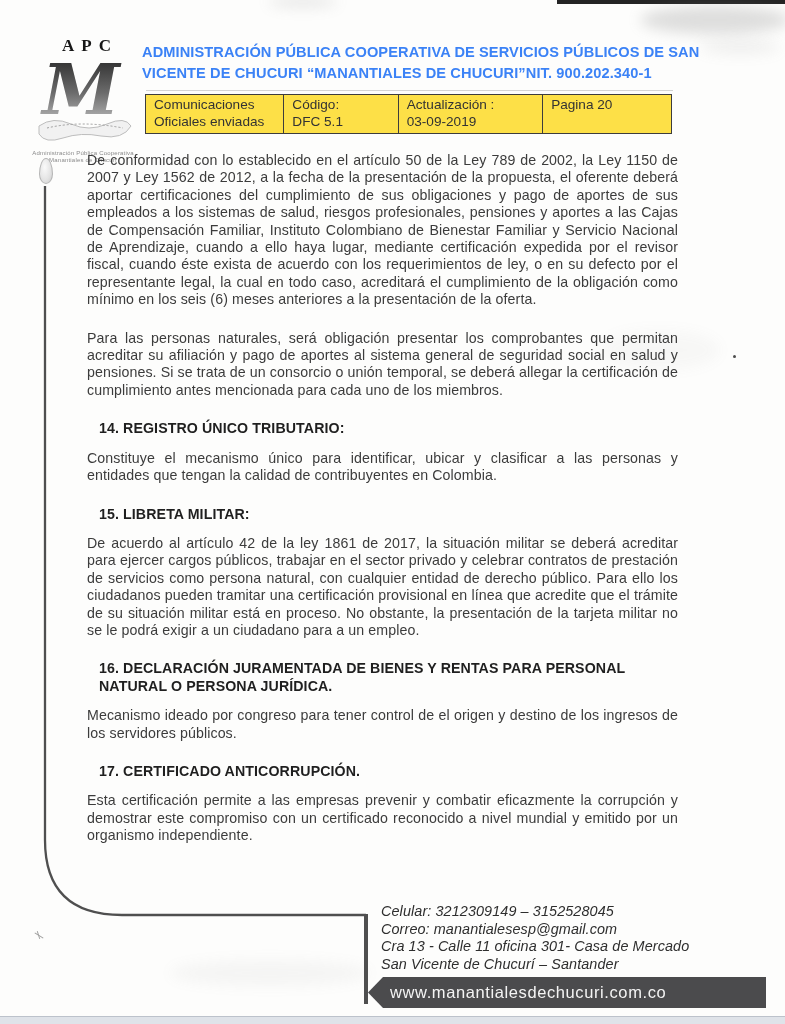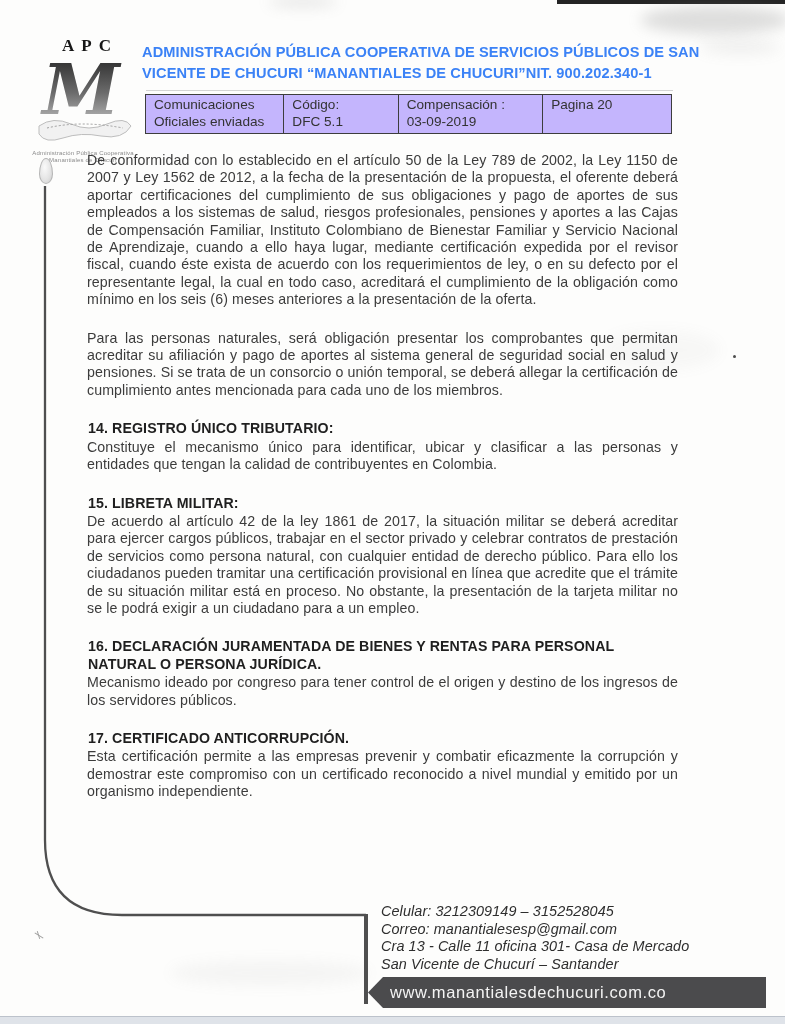--- a/index.html
+++ b/index.html
@@ -37,21 +37,21 @@
   
   .title{
     position:absolute;left:142px;top:42px;width:576px;
     text-align:left;font-weight:bold;font-size:14.6px;line-height:21px;
     color:#3b82f6;letter-spacing:.1px;
   }
   
   .table-topline{position:absolute;left:146px;top:90px;width:527px;height:1px;background:#d4d4d4;}
   .info-table{
     position:absolute;left:145px;top:94px;width:527px;height:40px;
-    display:flex;border:1.6px solid #3d3d3d;box-sizing:border-box;background:#c4b5fd;
+    display:flex;border:1.6px solid #3d3d3d;box-sizing:border-box;background:#fde047;
   }
   .info-cell{box-sizing:border-box;padding:2px 8px;font-size:13.6px;line-height:16.5px;color:#333;}
   .info-cell + .info-cell{border-left:1.4px solid #3d3d3d;margin-left:11px;}
   .info-cell .l1,.info-cell .l2{display:block;white-space:nowrap;}
   .c1{width:130px;} .c2{width:112px;} .c3{width:145px;} .c4{width:140px;}
   
   .connector{position:absolute;left:0;top:0;pointer-events:none;}
   .droplet{
     position:absolute;left:39px;top:158px;width:12px;height:24px;
     background:radial-gradient(ellipse at 40% 35%, #fafafa 0%, #e3e3e3 60%, #c9c9c9 100%);
@@ -59,21 +59,21 @@
     border-radius:50% 50% 50% 50% / 62% 62% 38% 38%;
   }
   
   .body-col{
     position:absolute;left:87px;top:152px;width:591px;
     font-size:14.2px;line-height:17.4px;letter-spacing:.1px;
     text-align:justify;color:#3c3c3c;
   }
   .para{margin:0 0 21px;}
   .sec{margin:0 0 21px;}
-  .sec-h{margin:1px;font-size:14.2px;line-height:17.4px;font-weight:bold;color:#1f1f1f;text-align:left;}
+  .sec-h{margin:12px;font-size:14.2px;line-height:17.4px;font-weight:bold;color:#1f1f1f;text-align:left;}
   .sec-p{margin:0;}
   
   .contact{position:absolute;left:381px;top:903px;font-size:14.4px;line-height:17.6px;color:#2e2e2e;letter-spacing:.1px;}
   .contact div{white-space:nowrap;font-style:italic;}
   .web-banner{
     position:absolute;left:368px;top:977px;width:398px;height:31px;
     background:#4b4b4d;
     clip-path:polygon(15px 0, 100% 0, 100% 100%, 15px 100%, 0 50%);
     color:#f4f4f4;font-size:16.5px;line-height:31px;letter-spacing:.6px;
     padding-left:0;box-sizing:border-box;text-indent:22px;
@@ -123,21 +123,21 @@
   <div class="info-table">
     <div class="info-cell c1">
       <span class="l1">Comunicaciones</span>
       <span class="l2">Oficiales enviadas</span>
     </div>
     <div class="info-cell c2">
       <span class="l1">Código:</span>
       <span class="l2">DFC 5.1</span>
     </div>
     <div class="info-cell c3">
-      <span class="l1">Compensación :</span>
+      <span class="l1">Actualización :</span>
       <span class="l2">03-09-2019</span>
     </div>
     <div class="info-cell c4">
       <span class="l1">Pagina  20</span>
       <span class="l2"></span>
     </div>
   </div>
 
   <div class="droplet"></div>
   <svg class="connector" width="785" height="1024">

